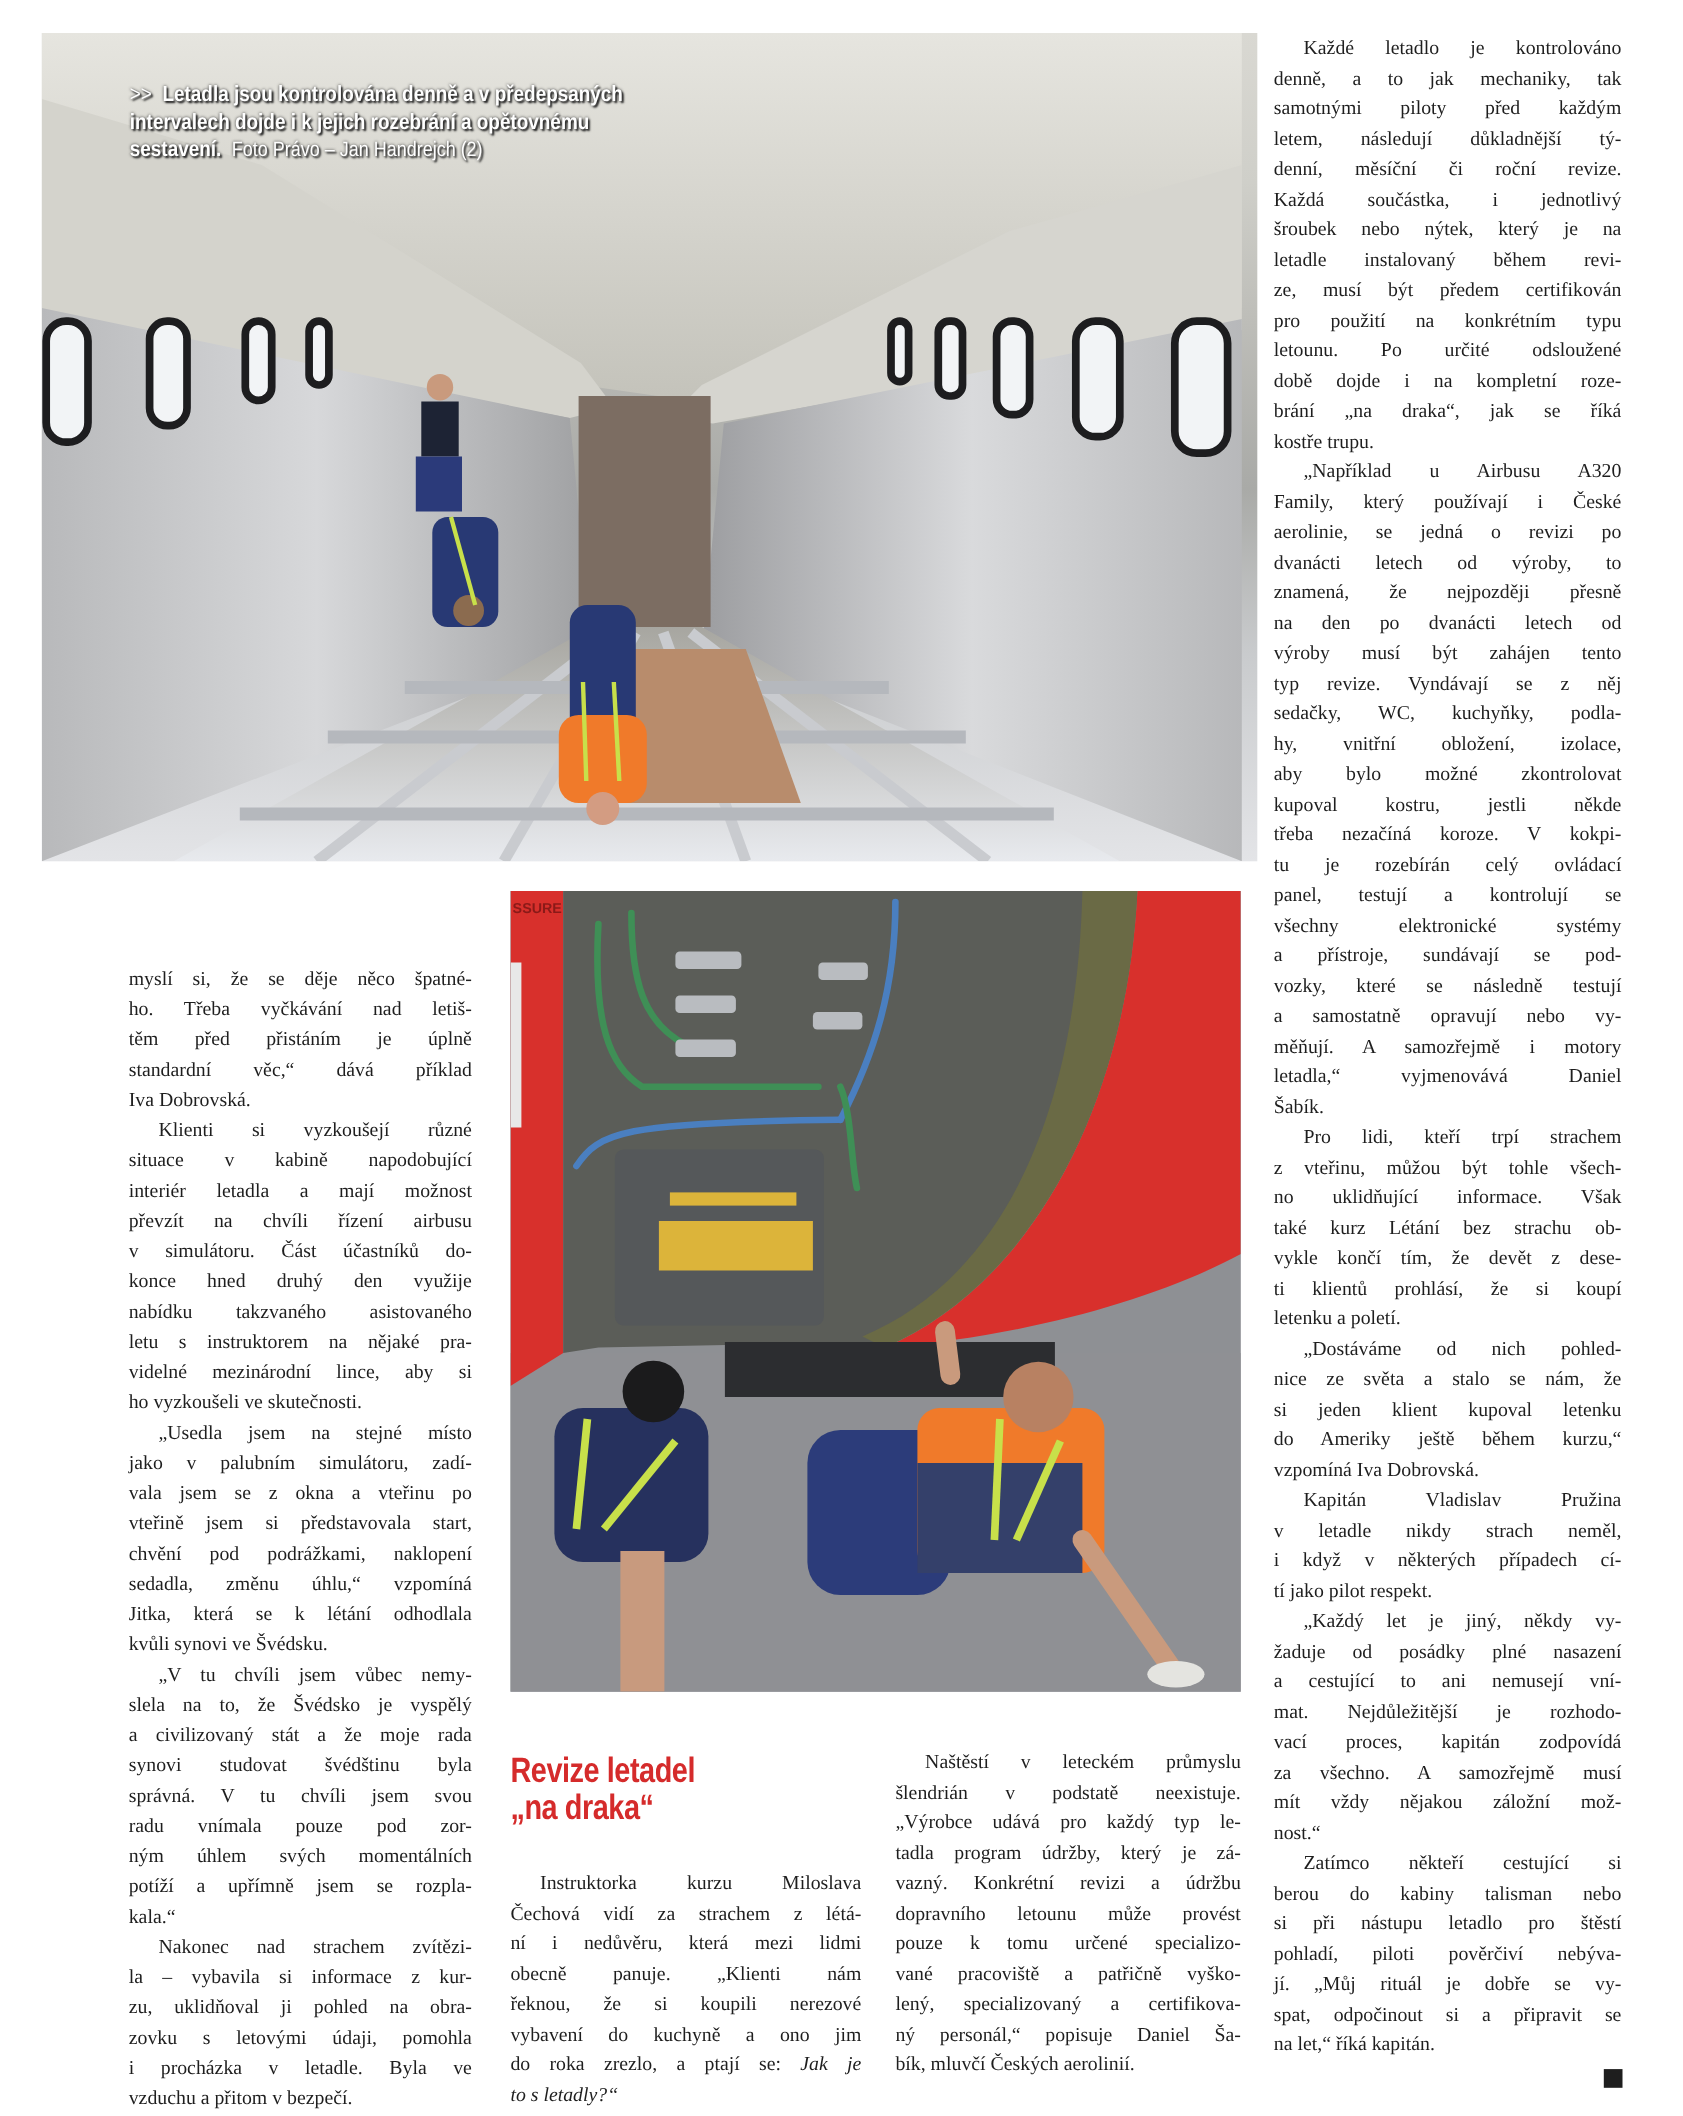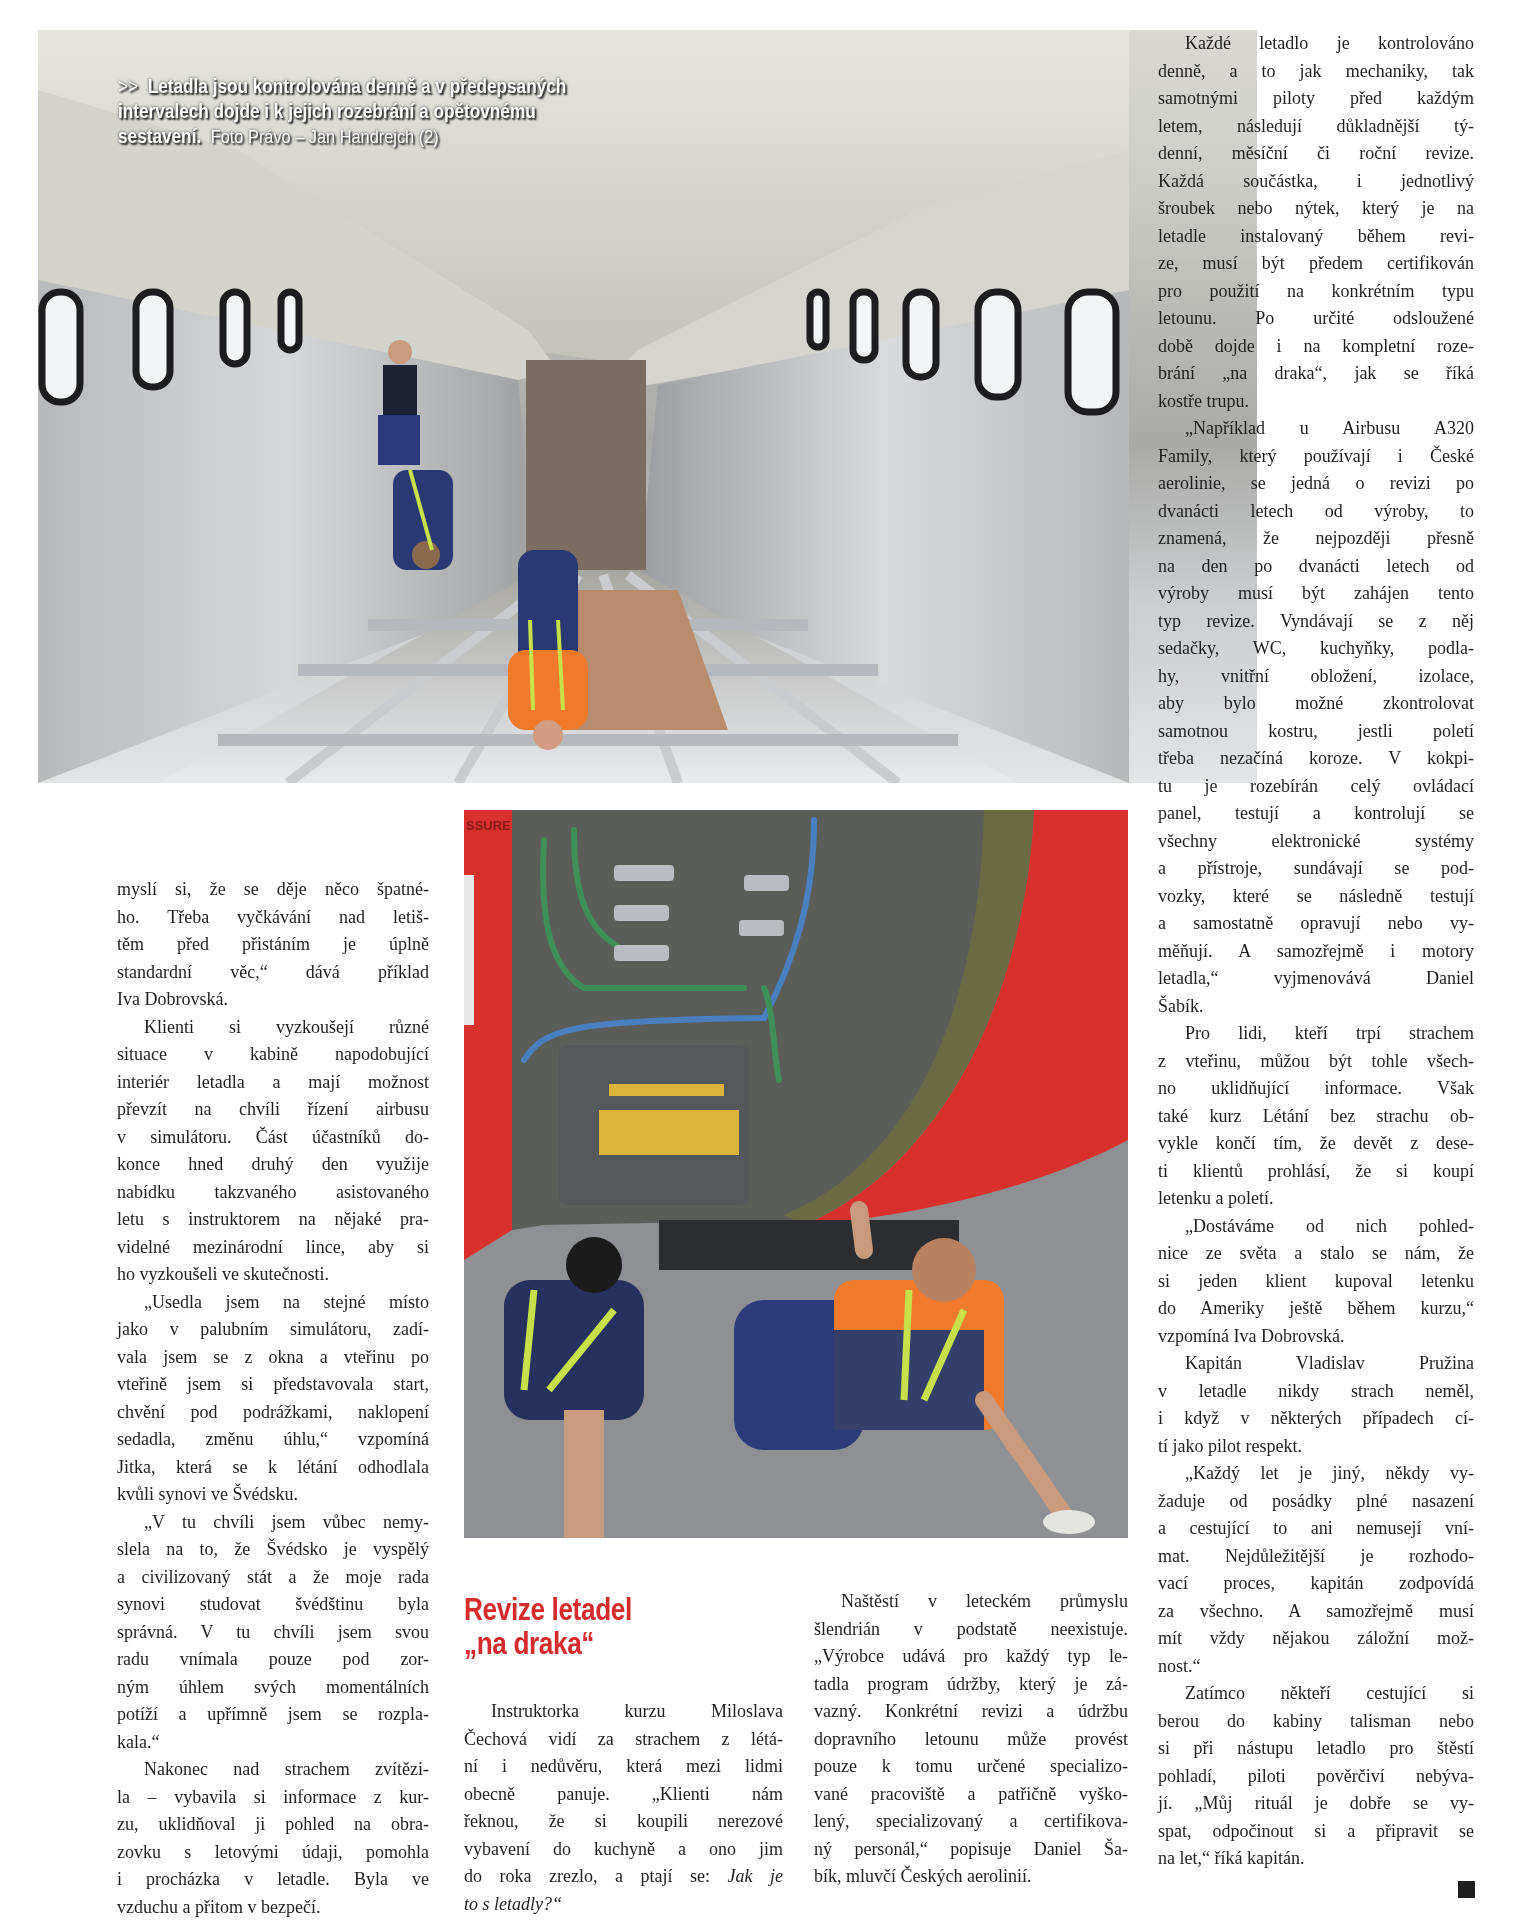--- a/index.html
+++ b/index.html
@@ -1,20 +1,20 @@
 <!DOCTYPE html>
 <html><head>
 <meta charset="utf-8">
 <style>
   html, body { margin: 0; padding: 0; background: #ffffff; }
   body { width: 1530px; height: 1924px; position: relative; overflow: hidden;
          font-family: "Liberation Serif", "DejaVu Serif", serif; color: #1e1e1e; }
 
   .photo { position: absolute; overflow: hidden; }
-  #photo-cabin { left: 38px; top: 30px; width: 1219px; height: 753px;
+  #photo-cabin { left: 38px; top: 30px; width: 1105px; height: 753px;
     background: linear-gradient(180deg, #d9d8d2 0%, #cfcfc9 18%, #bdbdb8 35%, #a9aaa7 55%, #c9cbcd 75%, #e3e4e7 100%); }
   #photo-engine { left: 464px; top: 810px; width: 664px; height: 728px; background: #8e9094; }
 
   .caption { position: absolute; left: 80px; top: 44px; width: 640px;
     font-family: "Liberation Sans", "DejaVu Sans", sans-serif; color: #fff;
     font-size: 20px; line-height: 25px; text-shadow: 2px 2px 2px #222, 0 0 3px #333; }
   .caption .cap-line { display: block; white-space: nowrap; transform: scaleX(0.86); transform-origin: left; }
   .caption .credit { font-weight: normal; font-size: 19px; }
 
   .col { position: absolute; font-size: 18px; line-height: 27.5px; }
@@ -278,21 +278,21 @@
     <span class="ln"><span>Family, který používají i České</span></span>
     <span class="ln"><span>aerolinie, se jedná o revizi po</span></span>
     <span class="ln"><span>dvanácti letech od výroby, to</span></span>
     <span class="ln"><span>znamená, že nejpozději přesně</span></span>
     <span class="ln"><span>na den po dvanácti letech od</span></span>
     <span class="ln"><span>výroby musí být zahájen tento</span></span>
     <span class="ln"><span>typ revize. Vyndávají se z něj</span></span>
     <span class="ln"><span>sedačky, WC, kuchyňky, podla-</span></span>
     <span class="ln"><span>hy, vnitřní obložení, izolace,</span></span>
     <span class="ln"><span>aby bylo možné zkontrolovat</span></span>
-    <span class="ln"><span>samotnou kostru, jestli poletí</span></span>
+    <span class="ln"><span>kupoval kostru, jestli někde</span></span>
     <span class="ln"><span>třeba nezačíná koroze. V kokpi-</span></span>
     <span class="ln"><span>tu je rozebírán celý ovládací</span></span>
     <span class="ln"><span>panel, testují a kontrolují se</span></span>
     <span class="ln"><span>všechny elektronické systémy</span></span>
     <span class="ln"><span>a přístroje, sundávají se pod-</span></span>
     <span class="ln"><span>vozky, které se následně testují</span></span>
     <span class="ln"><span>a samostatně opravují nebo vy-</span></span>
     <span class="ln"><span>měňují. A samozřejmě i motory</span></span>
     <span class="ln"><span>letadla,“ vyjmenovává Daniel</span></span>
     <span class="ln last"><span>Šabík.</span></span>

